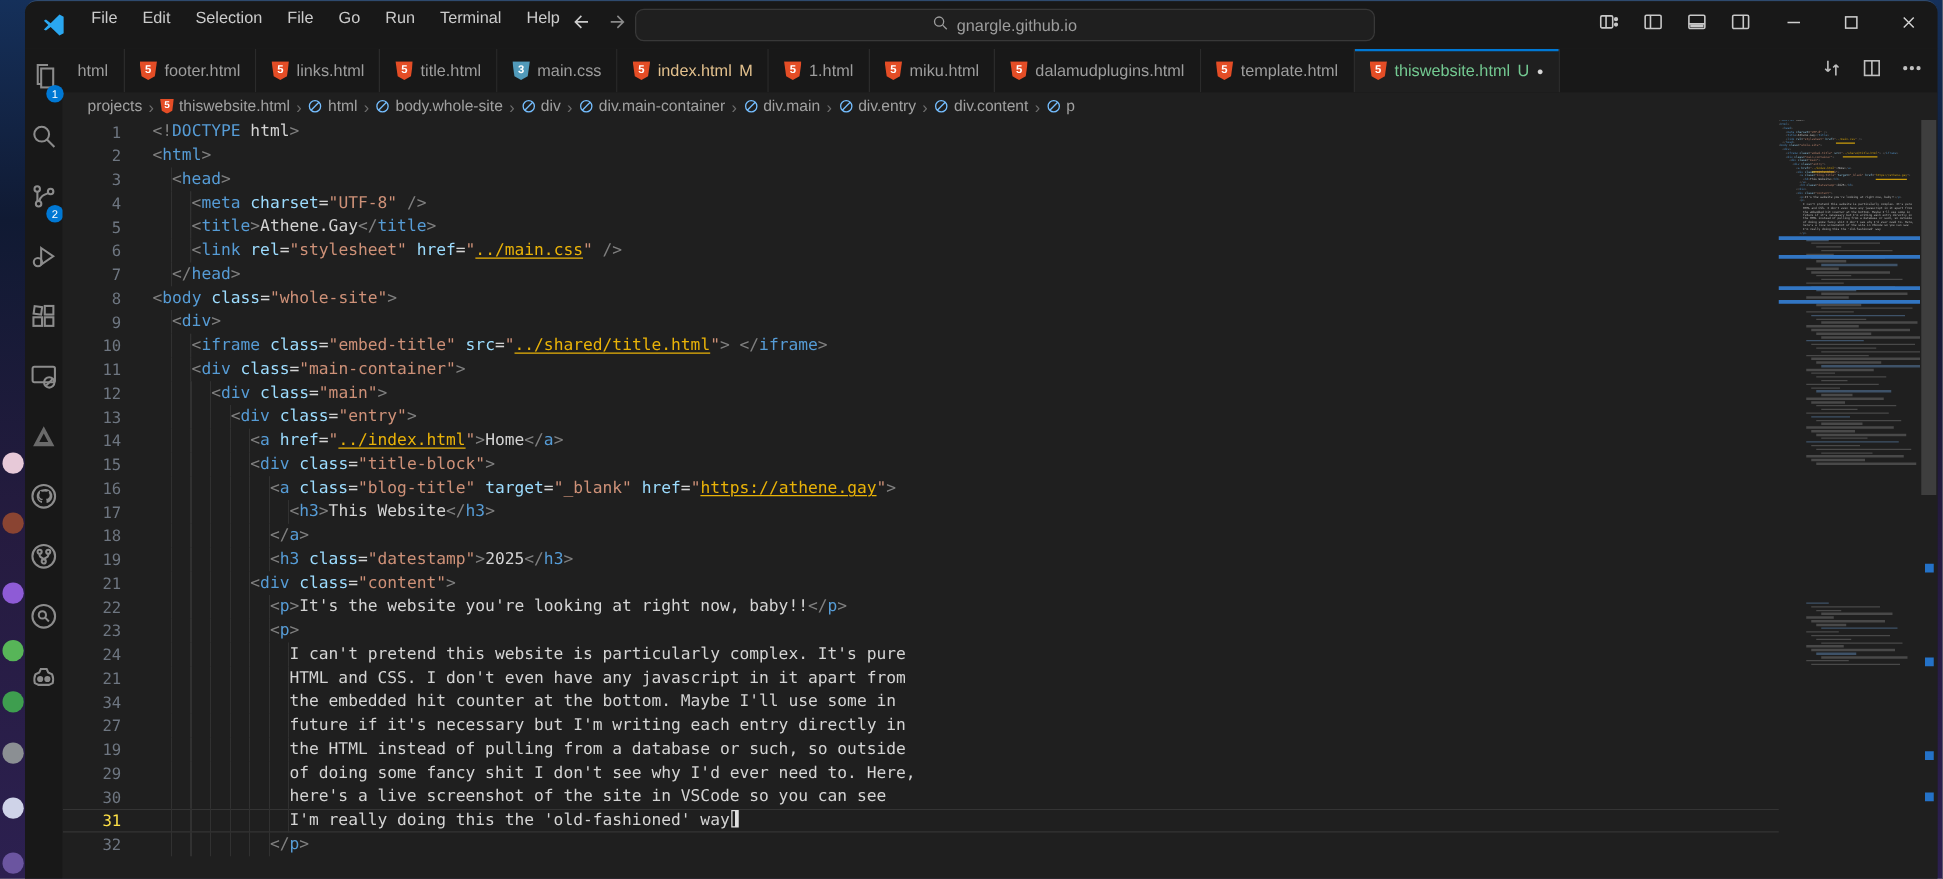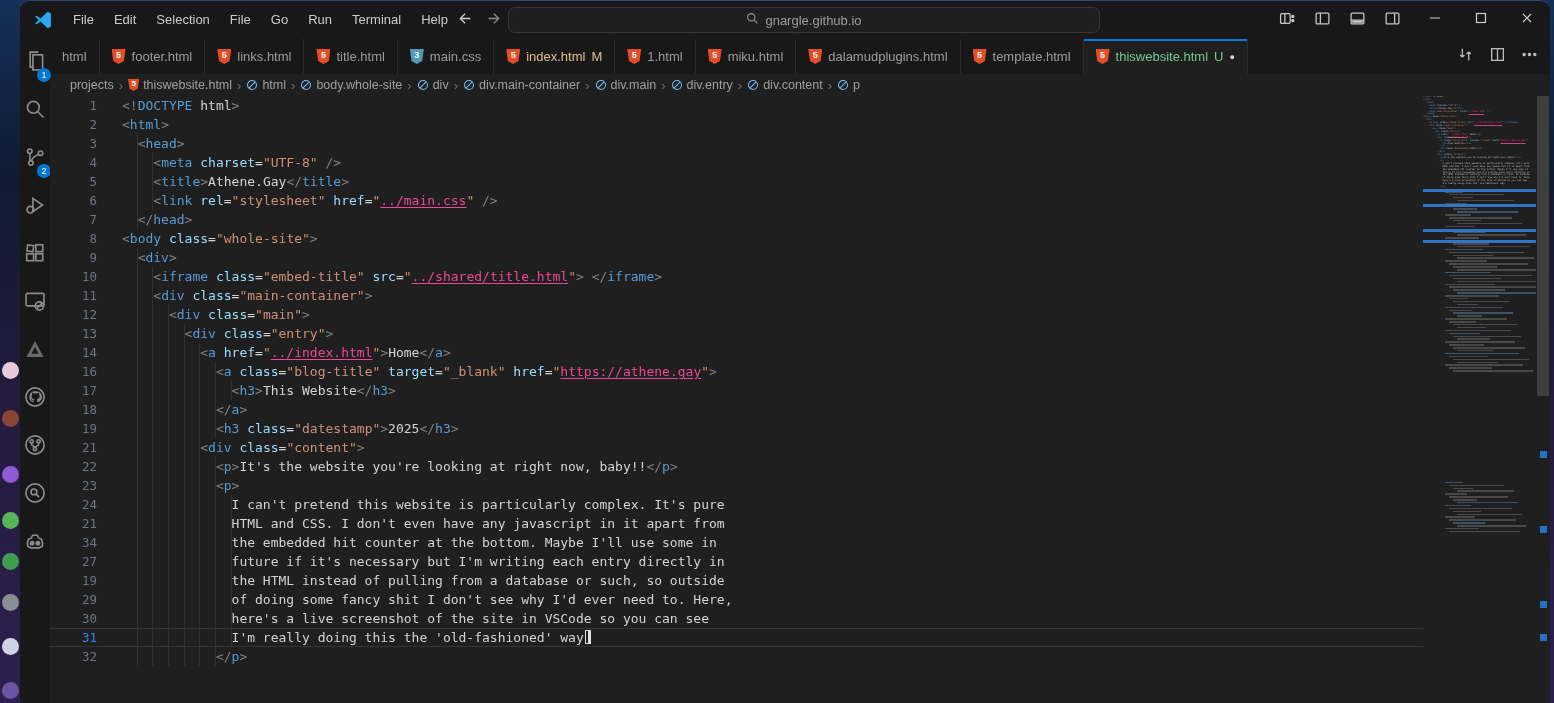--- a/index.html
+++ b/index.html
@@ -15,21 +15,21 @@
   .blob { position:absolute; left:2px; width:17px; height:17px; border-radius:50%; }
   
   .window {
     position:absolute; left:20px; top:0; width:1530px; height:703px;
     background:#1f1f1f; border-radius:10px 10px 0 0; overflow:hidden;
     border-top:1px solid #2e4a6e;
   }
   
   .titlebar { position:relative; height:38px; background:#181818; display:flex; align-items:center; }
   .vscode-logo { width:20px; height:20px; margin:0 10px 0 13px; flex:0 0 auto; }
-  .menubar { display:flex; align-items:center; height:100%; }
+  .menubar { display:flex; height:100%; }
   .menu-item { padding:0 10px; height:26px; line-height:26px; color:#cccccc; font-size:13px; border-radius:5px; cursor:default; }
   .nav-arrows { position:absolute; left:432px; top:0; height:38px; display:flex; align-items:center; gap:10px; }
   .nav-btn { width:22px; height:22px; display:flex; align-items:center; justify-content:center; }
   .command-center {
     position:absolute; left:488px; top:6px; width:592px; height:26px;
     background:#1f1f1f; border:1px solid #383838; border-radius:7px;
     display:flex; align-items:center; justify-content:center; gap:6px;
     color:#9d9d9d; font-size:13px;
   }
   .layout-controls { position:absolute; right:148px; top:0; height:38px; display:flex; align-items:center; gap:15px; }
@@ -58,27 +58,27 @@
   .bc-item { display:flex; align-items:center; gap:4px; white-space:nowrap; }
   .bc-sep { color:#6e6e6e; font-size:13px; margin:0 2px; }
   .bc-sym { width:12px; height:12px; }
   .bc-file { width:11px; height:12px; clip-path:polygon(0 0,100% 0,88% 80%,50% 100%,12% 80%); background:#e44d26; color:#fff; font-size:8px; font-weight:bold; text-align:center; line-height:10px; }
   
   .editor { position:relative; flex:1; background:#1f1f1f; overflow:hidden; }
   .code-scroll { position:absolute; left:0; top:0; right:127px; bottom:0; }
   .line { display:flex; height:19px; font-family:"DejaVu Sans Mono", monospace; font-size:13px; line-height:19px; white-space:pre; }
   .line.cur { box-shadow:inset 0 1px 0 #343434, inset 0 -1px 0 #343434; }
   .ln { flex:0 0 72px; text-align:right; padding-right:25px; color:#6e7681; font-size:12.5px; }
-  .line.cur .ln { color:#3b82f6; }
+  .line.cur .ln { color:#fde047; }
   .code { min-width:0; }
   .ind { display:inline-block; height:19px; vertical-align:top;
     background:repeating-linear-gradient(to right, transparent 0, transparent calc(2ch - 1px), #313131 calc(2ch - 1px), #313131 2ch); }
   .tok-p { color:#808080; } .tok-t { color:#569cd6; } .tok-a { color:#9cdcfe; }
   .tok-s { color:#ce9178; } .tok-x { color:#d4d4d4; }
-  .tok-l { color:#ec4899; text-decoration:underline; text-underline-offset:2px;margin-top:20px; }
+  .tok-l { color:#eab308; text-decoration:underline; text-underline-offset:2px;margin-top:20px; }
   .cursor { display:inline-block; width:6px; height:14px; border:1.5px solid #e0e0e0; border-right-width:3px; vertical-align:-2px; margin-left:1px; }
   
   .minimap { position:absolute; top:0; right:14px; width:113px; bottom:0; overflow:hidden; }
   .mini-line { white-space:pre; font-family:"DejaVu Sans Mono", monospace; font-size:2.3px; line-height:2.9px; opacity:.85; }
   .mfill { height:1.5px; margin-bottom:1.4px; background:#8a8a8a; opacity:.4; }
   .mfill.b { background:#6f9fd8; }
   .mini-hl { position:absolute; right:14px; width:113px; height:3px; background:#3276c3; }
   
   .scrollbar-v { position:absolute; right:0; top:0; width:14px; bottom:0; }
   .sb-thumb { position:absolute; left:1px; right:1px; top:0; height:300px; background:rgba(121,121,121,.35); }
@@ -421,20 +421,21 @@
             <div class="line"><span class="ln">5</span><span class="code"><span class="ind" style="width: 4ch;"></span><span class="tok-p">&lt;</span><span class="tok-t">title</span><span class="tok-p">&gt;</span><span class="tok-x">Athene.Gay</span><span class="tok-p">&lt;/</span><span class="tok-t">title</span><span class="tok-p">&gt;</span></span></div>
             <div class="line"><span class="ln">6</span><span class="code"><span class="ind" style="width: 4ch;"></span><span class="tok-p">&lt;</span><span class="tok-t">link</span><span class="tok-x"> </span><span class="tok-a">rel</span><span class="tok-x">=</span><span class="tok-s">"stylesheet"</span><span class="tok-x"> </span><span class="tok-a">href</span><span class="tok-x">=</span><span class="tok-s">"</span><span class="tok-l">../main.css</span><span class="tok-s">"</span><span class="tok-x"> </span><span class="tok-p">/&gt;</span></span></div>
             <div class="line"><span class="ln">7</span><span class="code"><span class="ind" style="width: 2ch;"></span><span class="tok-p">&lt;/</span><span class="tok-t">head</span><span class="tok-p">&gt;</span></span></div>
             <div class="line"><span class="ln">8</span><span class="code"><span class="tok-p">&lt;</span><span class="tok-t">body</span><span class="tok-x"> </span><span class="tok-a">class</span><span class="tok-x">=</span><span class="tok-s">"whole-site"</span><span class="tok-p">&gt;</span></span></div>
             <div class="line"><span class="ln">9</span><span class="code"><span class="ind" style="width: 2ch;"></span><span class="tok-p">&lt;</span><span class="tok-t">div</span><span class="tok-p">&gt;</span></span></div>
             <div class="line"><span class="ln">10</span><span class="code"><span class="ind" style="width: 4ch;"></span><span class="tok-p">&lt;</span><span class="tok-t">iframe</span><span class="tok-x"> </span><span class="tok-a">class</span><span class="tok-x">=</span><span class="tok-s">"embed-title"</span><span class="tok-x"> </span><span class="tok-a">src</span><span class="tok-x">=</span><span class="tok-s">"</span><span class="tok-l">../shared/title.html</span><span class="tok-s">"</span><span class="tok-p">&gt;</span><span class="tok-x"> </span><span class="tok-p">&lt;/</span><span class="tok-t">iframe</span><span class="tok-p">&gt;</span></span></div>
             <div class="line"><span class="ln">11</span><span class="code"><span class="ind" style="width: 4ch;"></span><span class="tok-p">&lt;</span><span class="tok-t">div</span><span class="tok-x"> </span><span class="tok-a">class</span><span class="tok-x">=</span><span class="tok-s">"main-container"</span><span class="tok-p">&gt;</span></span></div>
             <div class="line"><span class="ln">12</span><span class="code"><span class="ind" style="width: 6ch;"></span><span class="tok-p">&lt;</span><span class="tok-t">div</span><span class="tok-x"> </span><span class="tok-a">class</span><span class="tok-x">=</span><span class="tok-s">"main"</span><span class="tok-p">&gt;</span></span></div>
             <div class="line"><span class="ln">13</span><span class="code"><span class="ind" style="width: 8ch;"></span><span class="tok-p">&lt;</span><span class="tok-t">div</span><span class="tok-x"> </span><span class="tok-a">class</span><span class="tok-x">=</span><span class="tok-s">"entry"</span><span class="tok-p">&gt;</span></span></div>
             <div class="line"><span class="ln">14</span><span class="code"><span class="ind" style="width: 10ch;"></span><span class="tok-p">&lt;</span><span class="tok-t">a</span><span class="tok-x"> </span><span class="tok-a">href</span><span class="tok-x">=</span><span class="tok-s">"</span><span class="tok-l">../index.html</span><span class="tok-s">"</span><span class="tok-p">&gt;</span><span class="tok-x">Home</span><span class="tok-p">&lt;/</span><span class="tok-t">a</span><span class="tok-p">&gt;</span></span></div>
+            <div class="line"><span class="ln">15</span><span class="code"><span class="ind" style="width: 10ch;"></span><span class="tok-p">&lt;</span><span class="tok-t">div</span><span class="tok-x"> </span><span class="tok-a">class</span><span class="tok-x">=</span><span class="tok-s">"title-block"</span><span class="tok-p">&gt;</span></span></div>
             <div class="line"><span class="ln">16</span><span class="code"><span class="ind" style="width: 12ch;"></span><span class="tok-p">&lt;</span><span class="tok-t">a</span><span class="tok-x"> </span><span class="tok-a">class</span><span class="tok-x">=</span><span class="tok-s">"blog-title"</span><span class="tok-x"> </span><span class="tok-a">target</span><span class="tok-x">=</span><span class="tok-s">"_blank"</span><span class="tok-x"> </span><span class="tok-a">href</span><span class="tok-x">=</span><span class="tok-s">"</span><span class="tok-l">https://athene.gay</span><span class="tok-s">"</span><span class="tok-p">&gt;</span></span></div>
             <div class="line"><span class="ln">17</span><span class="code"><span class="ind" style="width: 14ch;"></span><span class="tok-p">&lt;</span><span class="tok-t">h3</span><span class="tok-p">&gt;</span><span class="tok-x">This Website</span><span class="tok-p">&lt;/</span><span class="tok-t">h3</span><span class="tok-p">&gt;</span></span></div>
             <div class="line"><span class="ln">18</span><span class="code"><span class="ind" style="width: 12ch;"></span><span class="tok-p">&lt;/</span><span class="tok-t">a</span><span class="tok-p">&gt;</span></span></div>
             <div class="line"><span class="ln">19</span><span class="code"><span class="ind" style="width: 12ch;"></span><span class="tok-p">&lt;</span><span class="tok-t">h3</span><span class="tok-x"> </span><span class="tok-a">class</span><span class="tok-x">=</span><span class="tok-s">"datestamp"</span><span class="tok-p">&gt;</span><span class="tok-x">2025</span><span class="tok-p">&lt;/</span><span class="tok-t">h3</span><span class="tok-p">&gt;</span></span></div>
             <div class="line"><span class="ln">21</span><span class="code"><span class="ind" style="width: 10ch;"></span><span class="tok-p">&lt;</span><span class="tok-t">div</span><span class="tok-x"> </span><span class="tok-a">class</span><span class="tok-x">=</span><span class="tok-s">"content"</span><span class="tok-p">&gt;</span></span></div>
             <div class="line"><span class="ln">22</span><span class="code"><span class="ind" style="width: 12ch;"></span><span class="tok-p">&lt;</span><span class="tok-t">p</span><span class="tok-p">&gt;</span><span class="tok-x">It's the website you're looking at right now, baby!!</span><span class="tok-p">&lt;/</span><span class="tok-t">p</span><span class="tok-p">&gt;</span></span></div>
             <div class="line"><span class="ln">23</span><span class="code"><span class="ind" style="width: 12ch;"></span><span class="tok-p">&lt;</span><span class="tok-t">p</span><span class="tok-p">&gt;</span></span></div>
             <div class="line"><span class="ln">24</span><span class="code"><span class="ind" style="width: 14ch;"></span><span class="tok-x">I can't pretend this website is particularly complex. It's pure</span></span></div>
             <div class="line"><span class="ln">21</span><span class="code"><span class="ind" style="width: 14ch;"></span><span class="tok-x">HTML and CSS. I don't even have any javascript in it apart from</span></span></div>
             <div class="line"><span class="ln">34</span><span class="code"><span class="ind" style="width: 14ch;"></span><span class="tok-x">the embedded hit counter at the bottom. Maybe I'll use some in</span></span></div>

